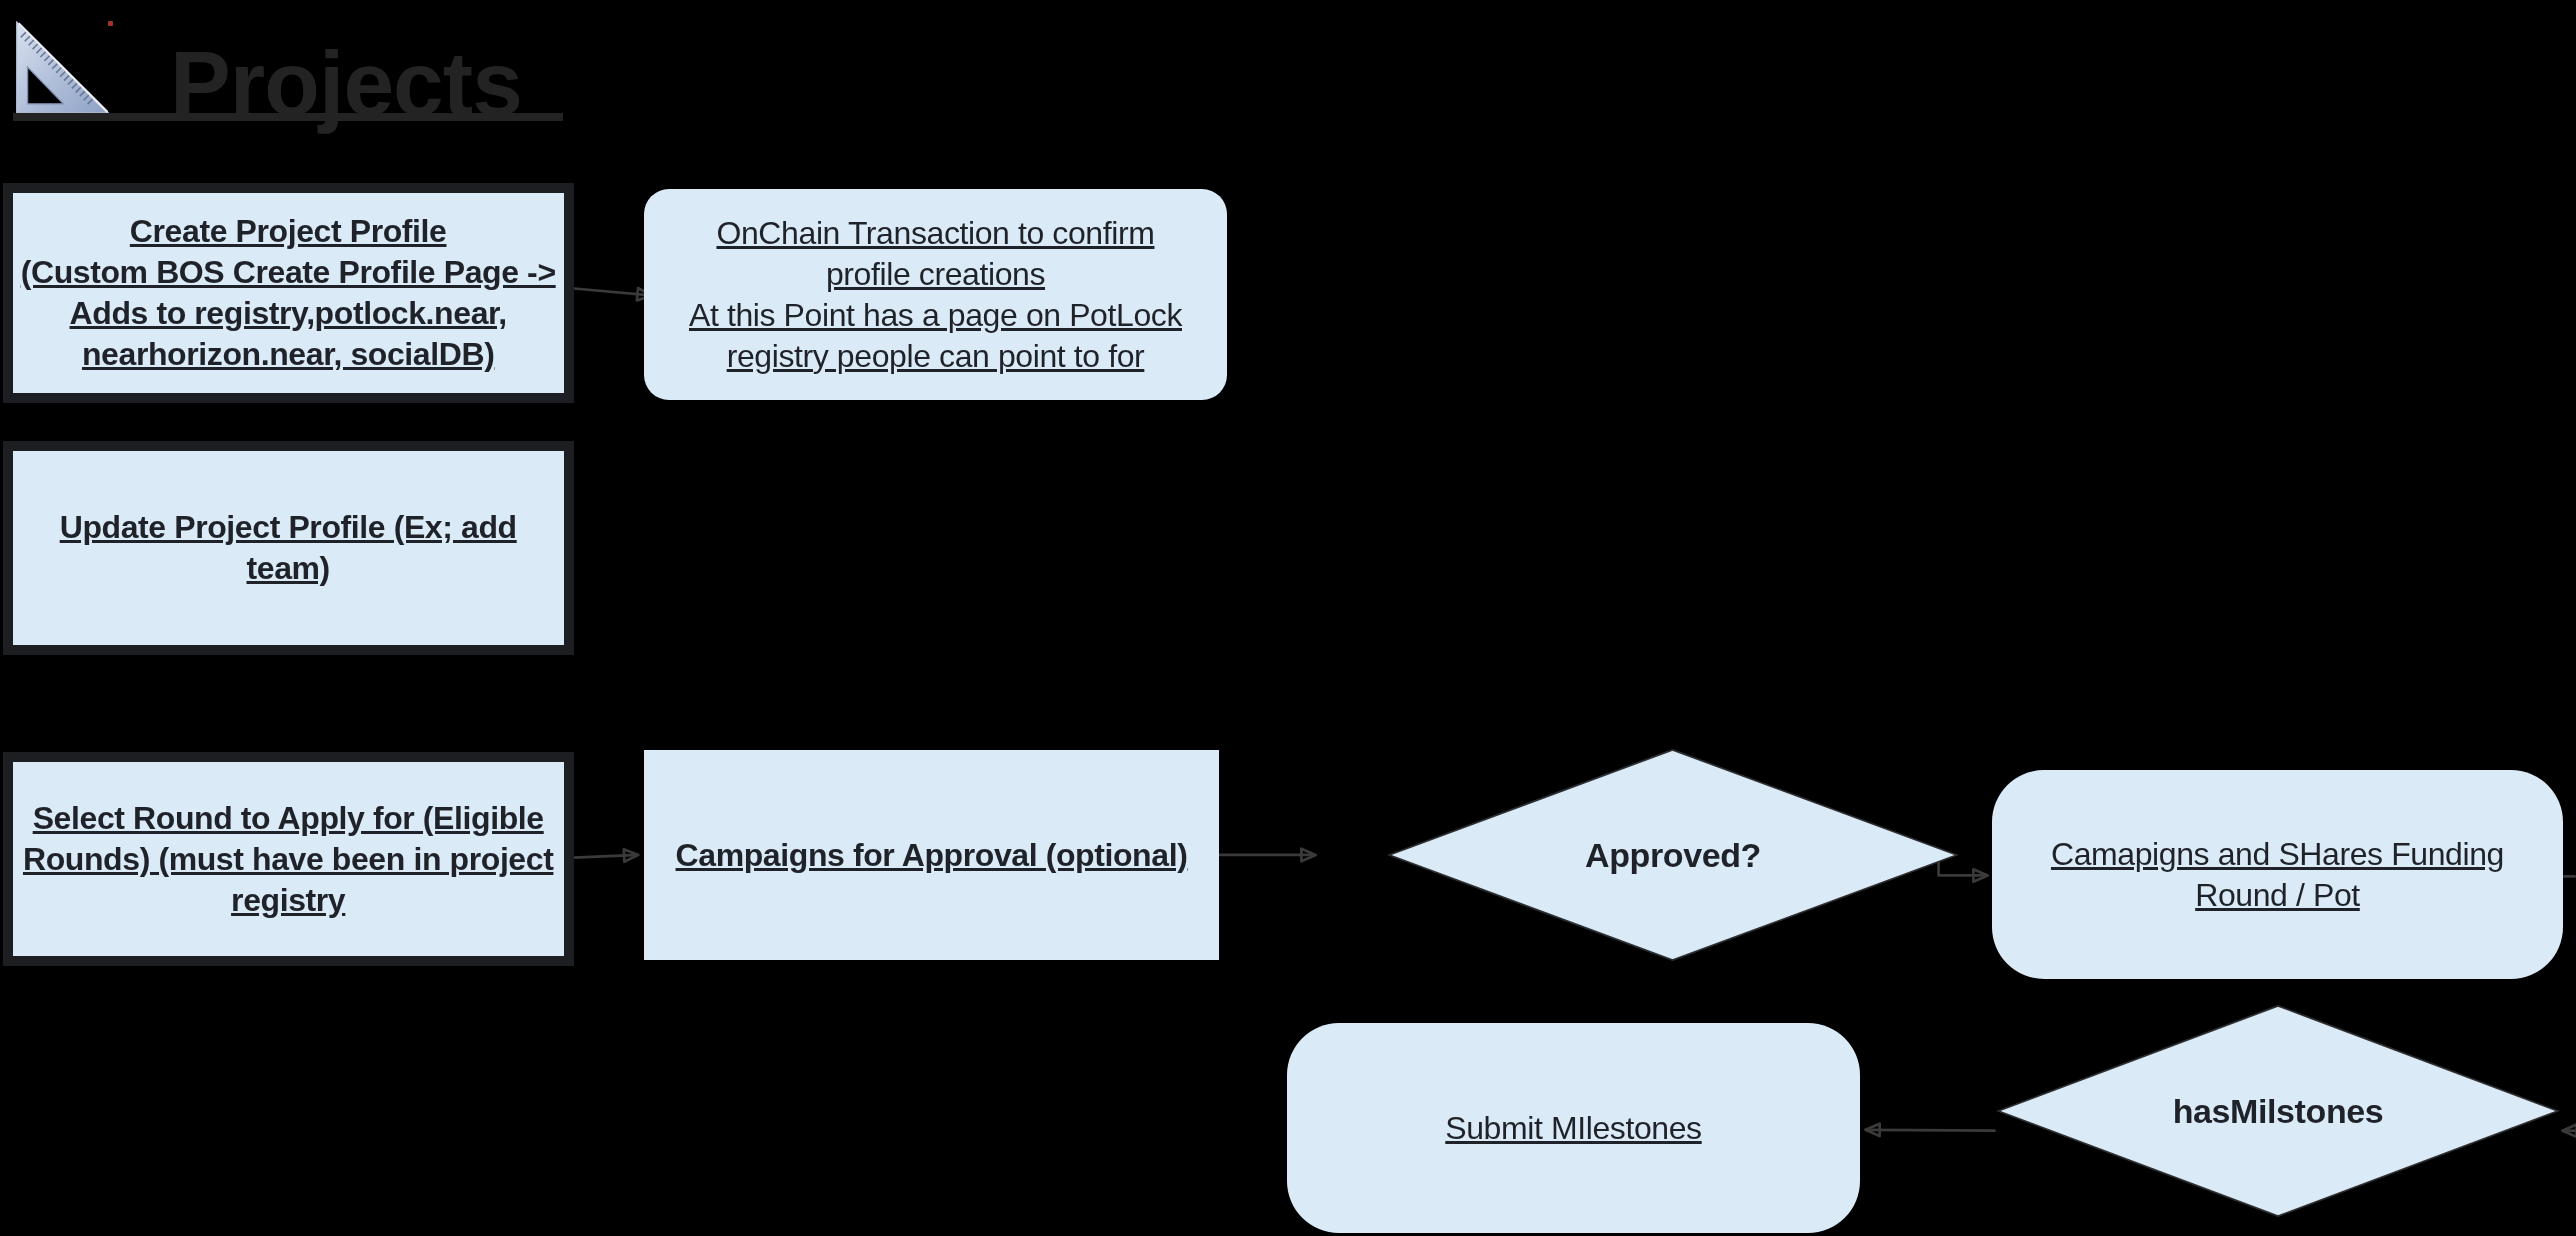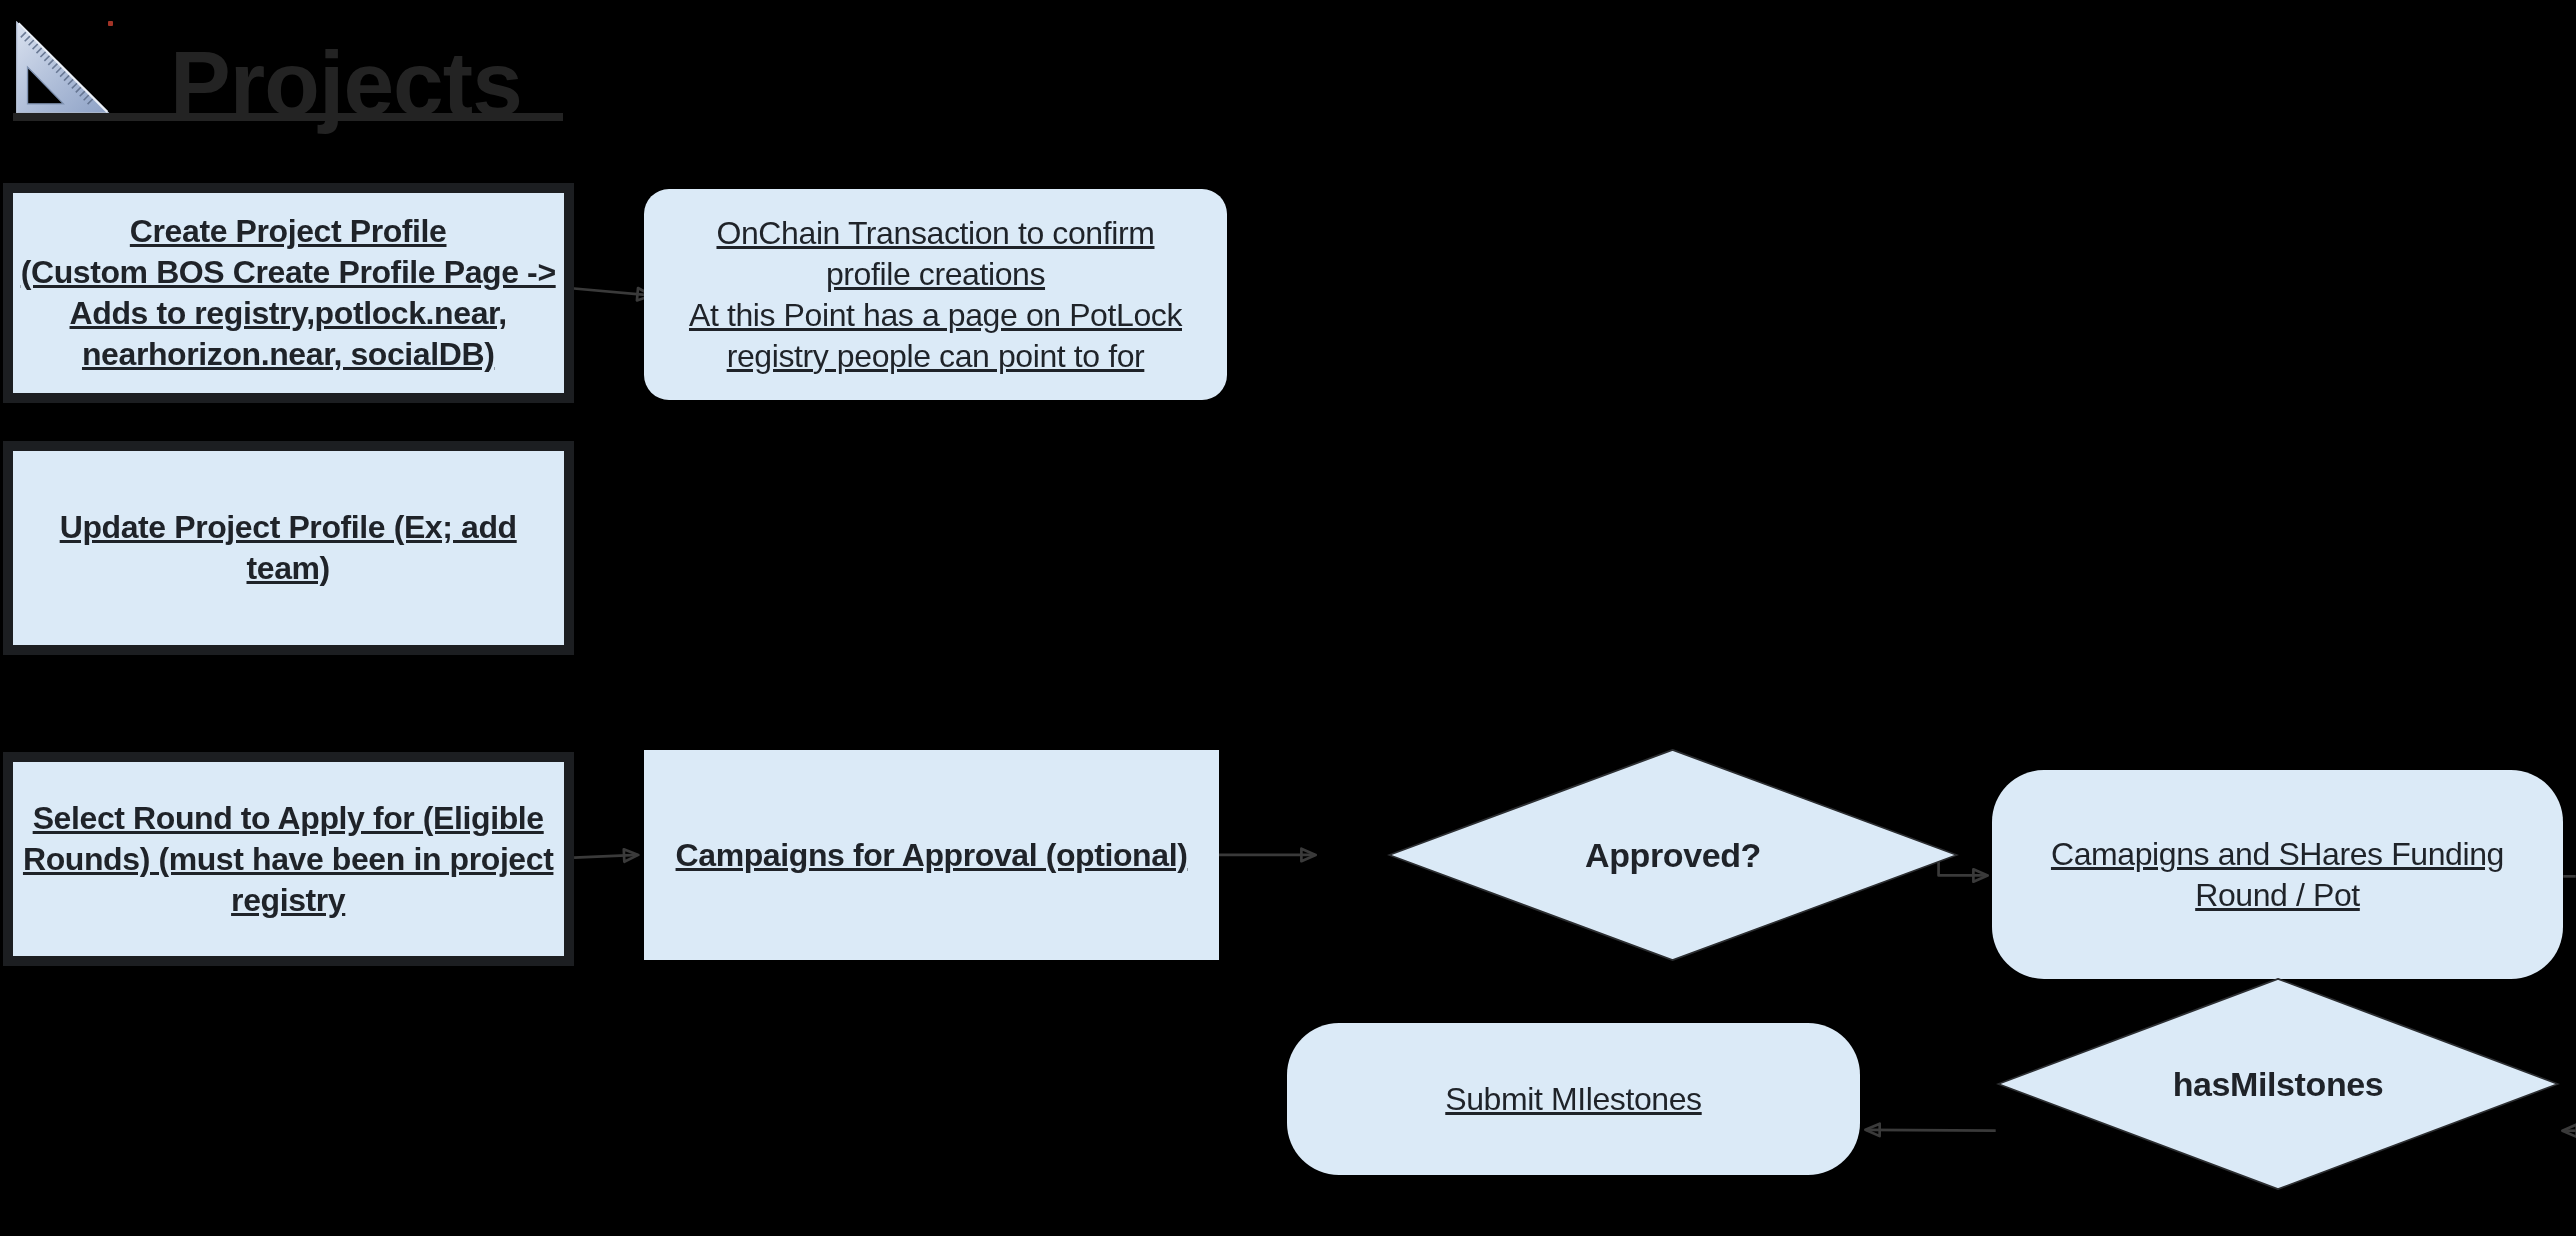--- a/index.html
+++ b/index.html
@@ -130,24 +130,24 @@
     <svg viewBox="0 0 641 238">
       <polygon points="320,1 639,119 320,237 2,119" fill="var(--node-fill,#dbeaf7)" stroke="var(--diamond-stroke,#2c2e31)" stroke-width="2"></polygon>
     </svg>
     <span class="lbl">Approved?</span>
   </div>
   <div class="node rounded" style="left:1992px;top:770px;width:571px;height:209px;">
     <span class="lbl">Camapigns and SHares Funding
 Round / Pot</span>
   </div>
 
-  <div class="node rounded" style="left:1287px;top:1023px;width:573px;height:152px;">
+  <div class="node rounded" style="left:1287px;top:1023px;width:573px;height:210px;">
     <span class="lbl">Submit MIlestones</span>
   </div>
-  <div class="diamond" style="left:1996px;top:978px;width:564px;height:212px;">
+  <div class="diamond" style="left:1996px;top:1005px;width:564px;height:212px;">
     <svg viewBox="0 0 632 238">
       <polygon points="316,1 630,119 316,237 2,119" fill="var(--node-fill,#dbeaf7)" stroke="var(--diamond-stroke,#2c2e31)" stroke-width="2"></polygon>
     </svg>
     <span class="lbl">hasMilstones</span>
   </div>
 
 </div>
 
 
 </body></html>

